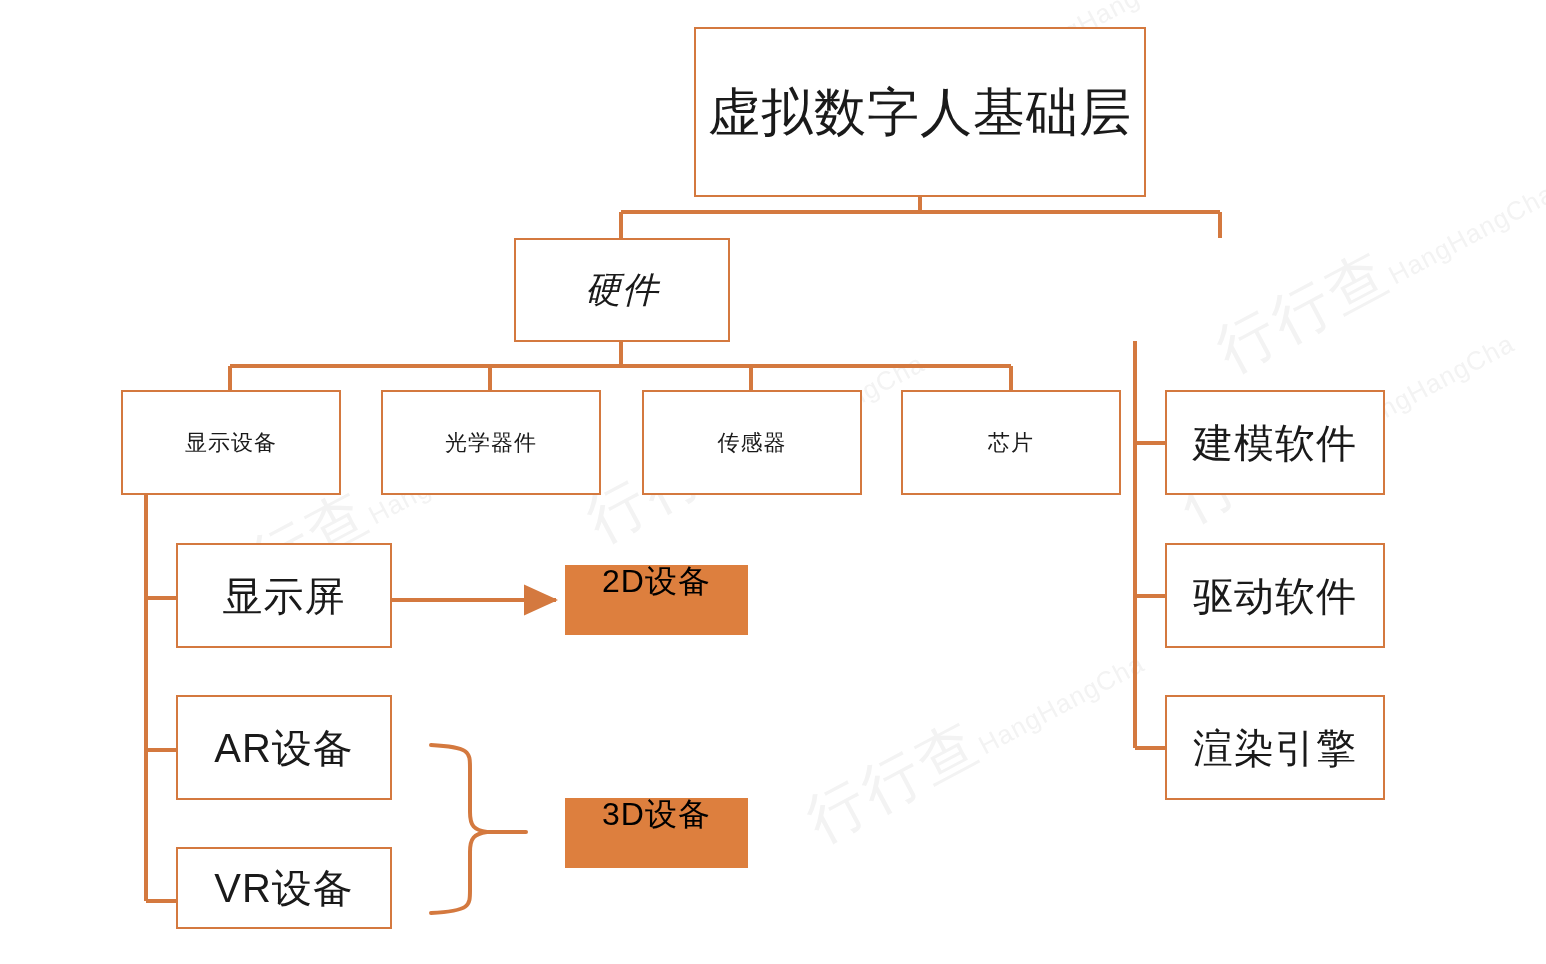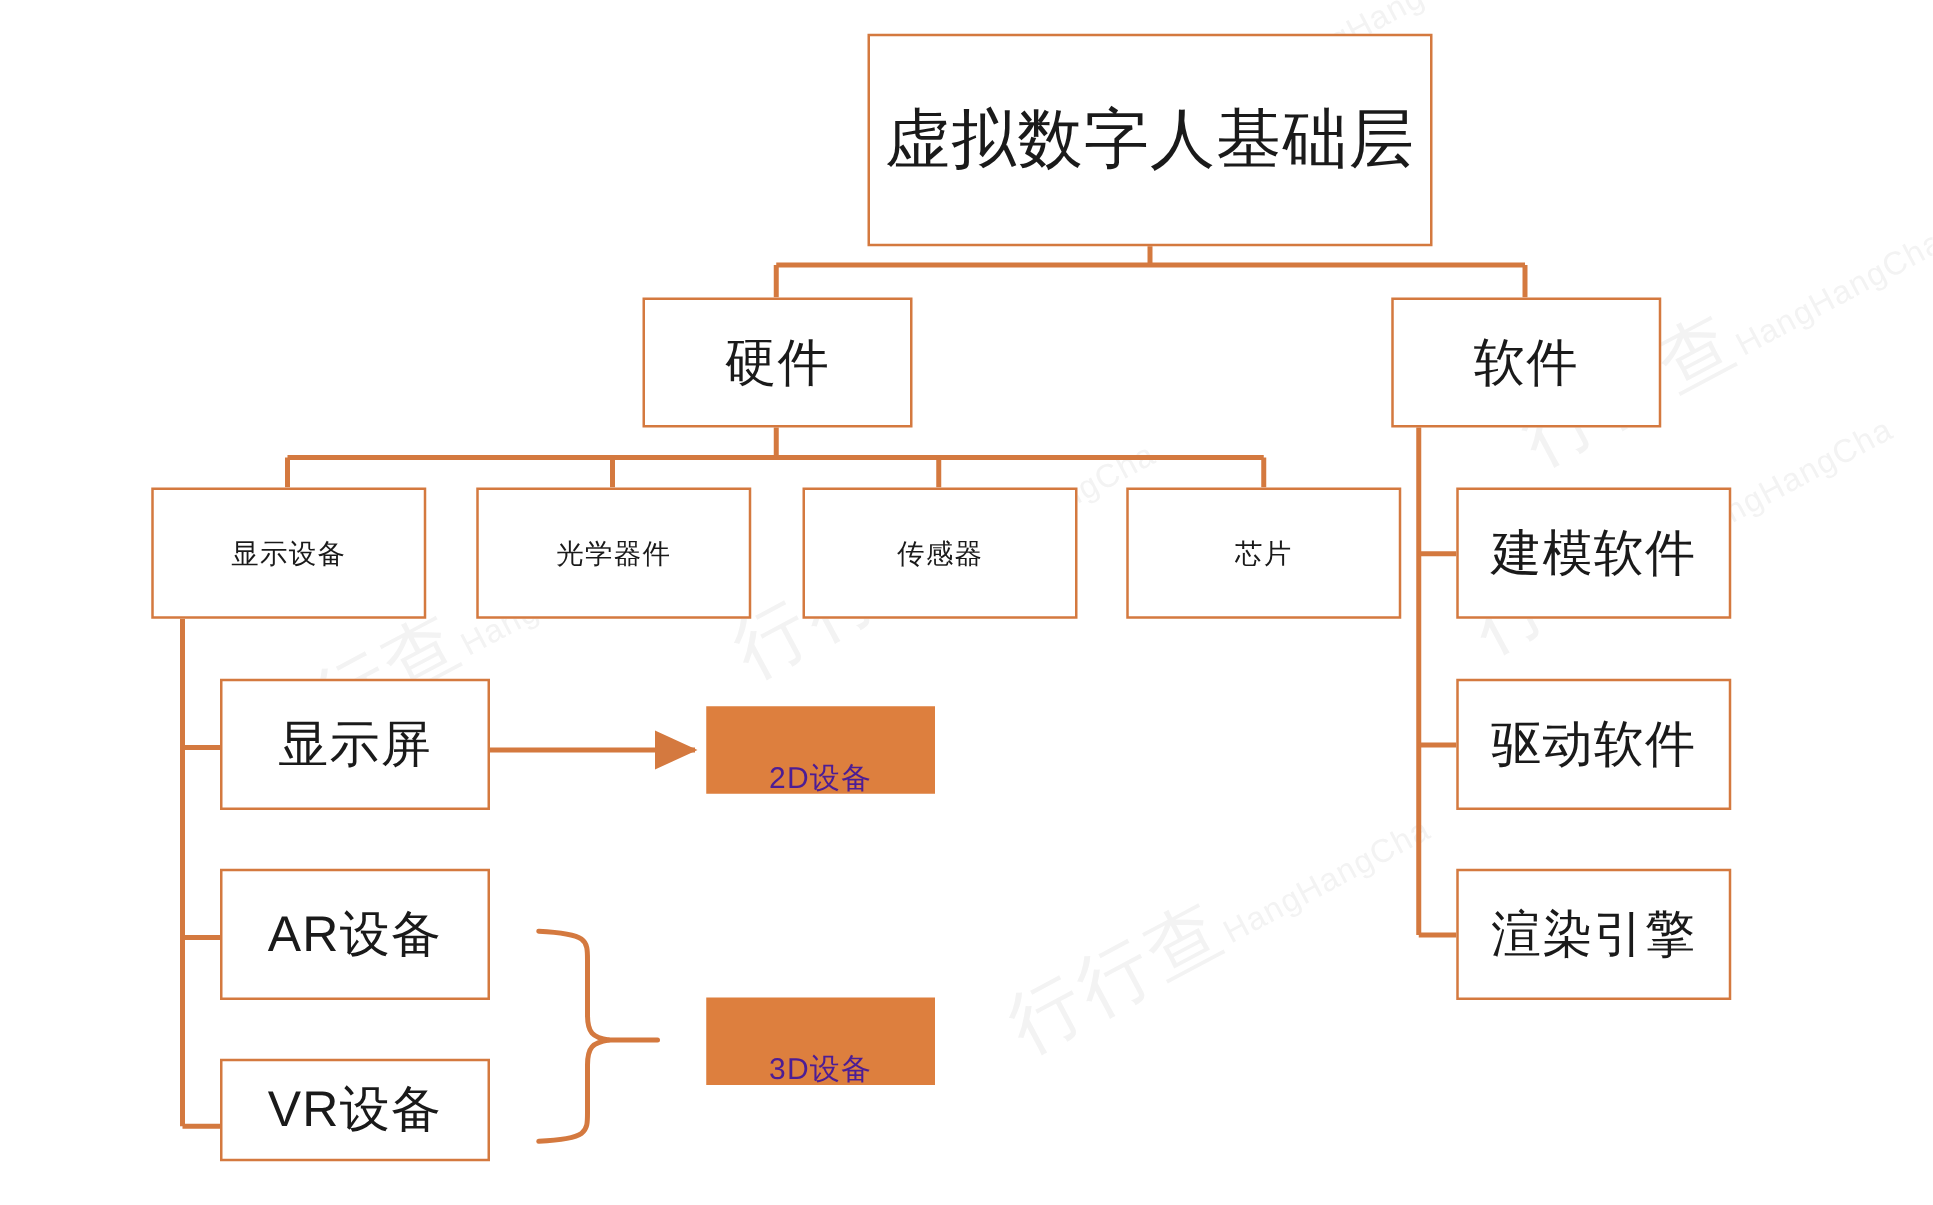--- a/index.html
+++ b/index.html
@@ -38,38 +38,39 @@
     color: #1a1a1a;
     font-weight: 400;
     letter-spacing: 1px;
     line-height: 1;
     user-select: none;
   }
   .node-box.root {
     font-size: 52px;
   }
   .node-box.level2 {
-    font-size: 41px;
+    font-size: 36px;
+    font-style: italic;
   }
   .node-box.level3 {
     font-size: 22px;
   }
   .node-box.level4 {
     font-size: 40px;
   }
   .badge-box {
     position: absolute;
     box-sizing: border-box;
     background: #dd7f3e;
     border: none;
     display: flex;
-    align-items: flex-end;
+    align-items: flex-start;
     justify-content: center;
-    color: #4c1d95;
-    font-size: 24px;
+    color: #000000;
+    font-size: 32px;
     letter-spacing: 1px;
     line-height: 1;
     user-select: none;
   }
   .watermark {
     position: absolute;
     color: #f3f3f3;
     font-size: 58px;
     letter-spacing: 4px;
     transform: rotate(-28deg);
@@ -150,23 +151,20 @@
   </svg>
 
   <div class="node-box root" style="left:694px; top:27px; width:452px; height:170px;">
     <span>虚拟数字人基础层</span>
   </div>
 
   <div class="node-box level2" style="left:514px; top:238px; width:216px; height:104px;">
     <span>硬件</span>
   </div>
 
-  <div class="node-box level2" style="left:1113px; top:238px; width:216px; height:104px;">
-    <span>软件</span>
-  </div>
 
   <div class="node-box level3" style="left:121px; top:390px; width:220px; height:105px;">
     <span>显示设备</span>
   </div>
 
   <div class="node-box level3" style="left:381px; top:390px; width:220px; height:105px;">
     <span>光学器件</span>
   </div>
 
   <div class="node-box level3" style="left:642px; top:390px; width:220px; height:105px;">

